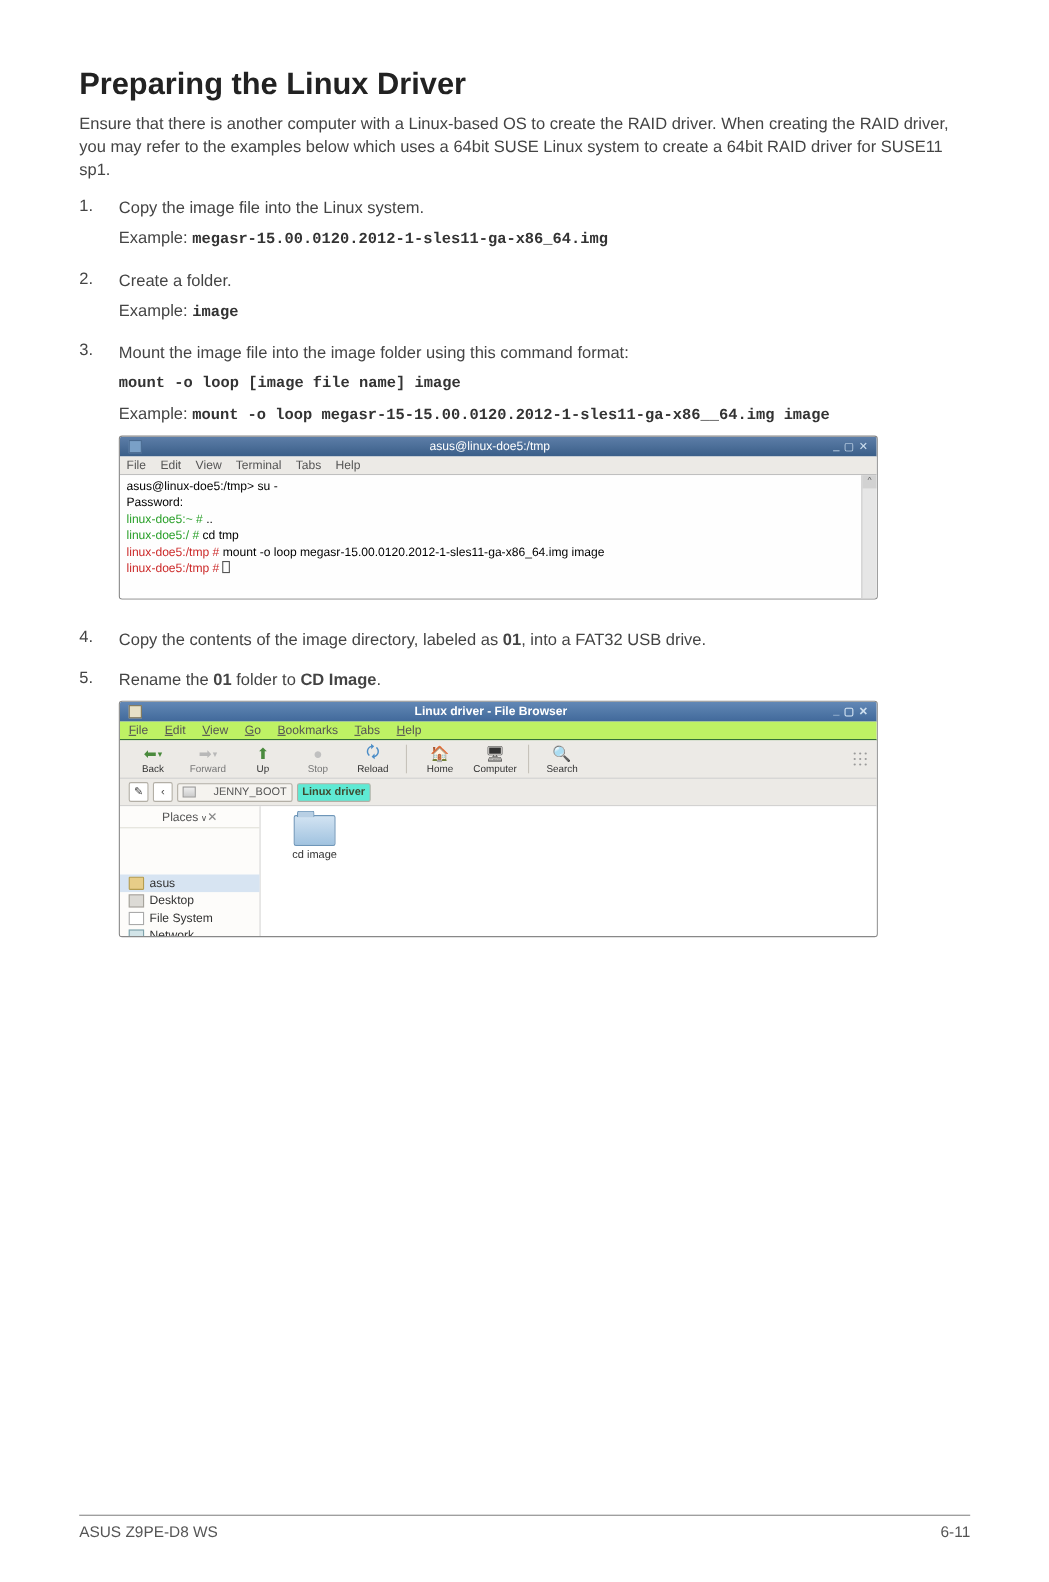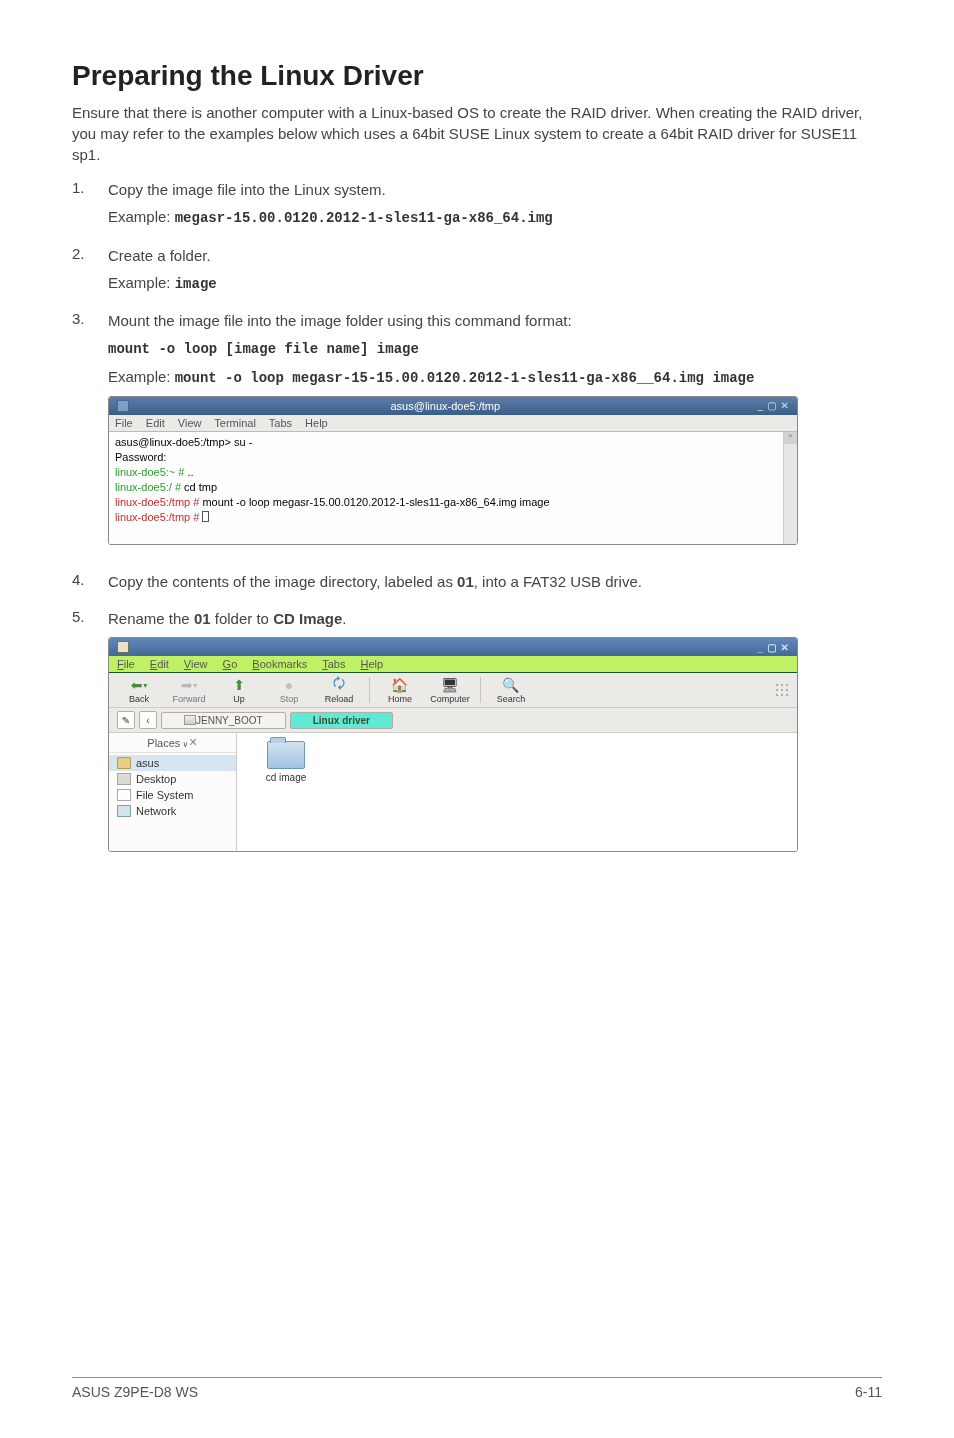--- a/index.html
+++ b/index.html
@@ -193,22 +193,22 @@
       width: 18px; height: 18px;
       border: 1px solid #b3afa6;
       background: #fff;
       border-radius: 2px;
       display: flex; align-items: center; justify-content: center;
     }
     .path-crumb {
       border: 1px solid #b3afa6;
       background: #f5f3ef;
       border-radius: 2px;
-      padding: 2px 22px;
-      display: flex; align-items: center; gap: 0;
+      padding: 2px 4px;
+      display: flex; align-items: center; gap: 16px;
       color: #555;
     }
     .path-crumb.active {
       background: #5eead4;
       color: #3e4a30;
       font-weight: bold;
     }
     .vol-icon {
       width: 12px; height: 10px;
       background: linear-gradient(#eee, #ccc);
@@ -233,21 +233,21 @@
     .fb-places {
       padding: 2px 0;
     }
     .place-item {
       display: flex;
       align-items: center;
       gap: 5px;
       padding: 2px 8px;
       color: #333;
     }
-    .place-item.selected { background: #d7e4f2; }
+    .place-item.selected { background: #d7e4f2; margin-top: 40px; }
     .pl-icon {
       width: 14px; height: 12px;
       flex-shrink: 0;
     }
     .pl-folder { background: #e7cd88; border: 1px solid #b59c4f; border-radius: 1px; }
     .pl-desktop { background: #dcdad5; border: 1px solid #a7a49d; }
     .pl-fs { background: #fff; border: 1px solid #aaa; }
     .pl-net { background: #d2e4e8; border: 1px solid #7fa2ab; }
     .fb-content {
       flex: 1;
@@ -380,20 +380,21 @@
     <li>
       <span class="li-num">5.</span>
       <div class="li-body">
         <p>
           <span>Rename the </span><b>01</b><span> folder to </span><b>CD Image</b><span>.</span>
         </p>
 
         <div class="filebrowser-window">
           <div class="fb-titlebar">
             <span class="fb-icon"></span>
+            <span class="title-text">Linux driver - File Browser</span>
             <div class="terminal-controls">
               <span>_</span>
               <span>▢</span>
               <span>✕</span>
             </div>
           </div>
           <div class="fb-menu">
             <span><u>F</u>ile</span>
             <span><u>E</u>dit</span>
             <span><u>V</u>iew</span>

